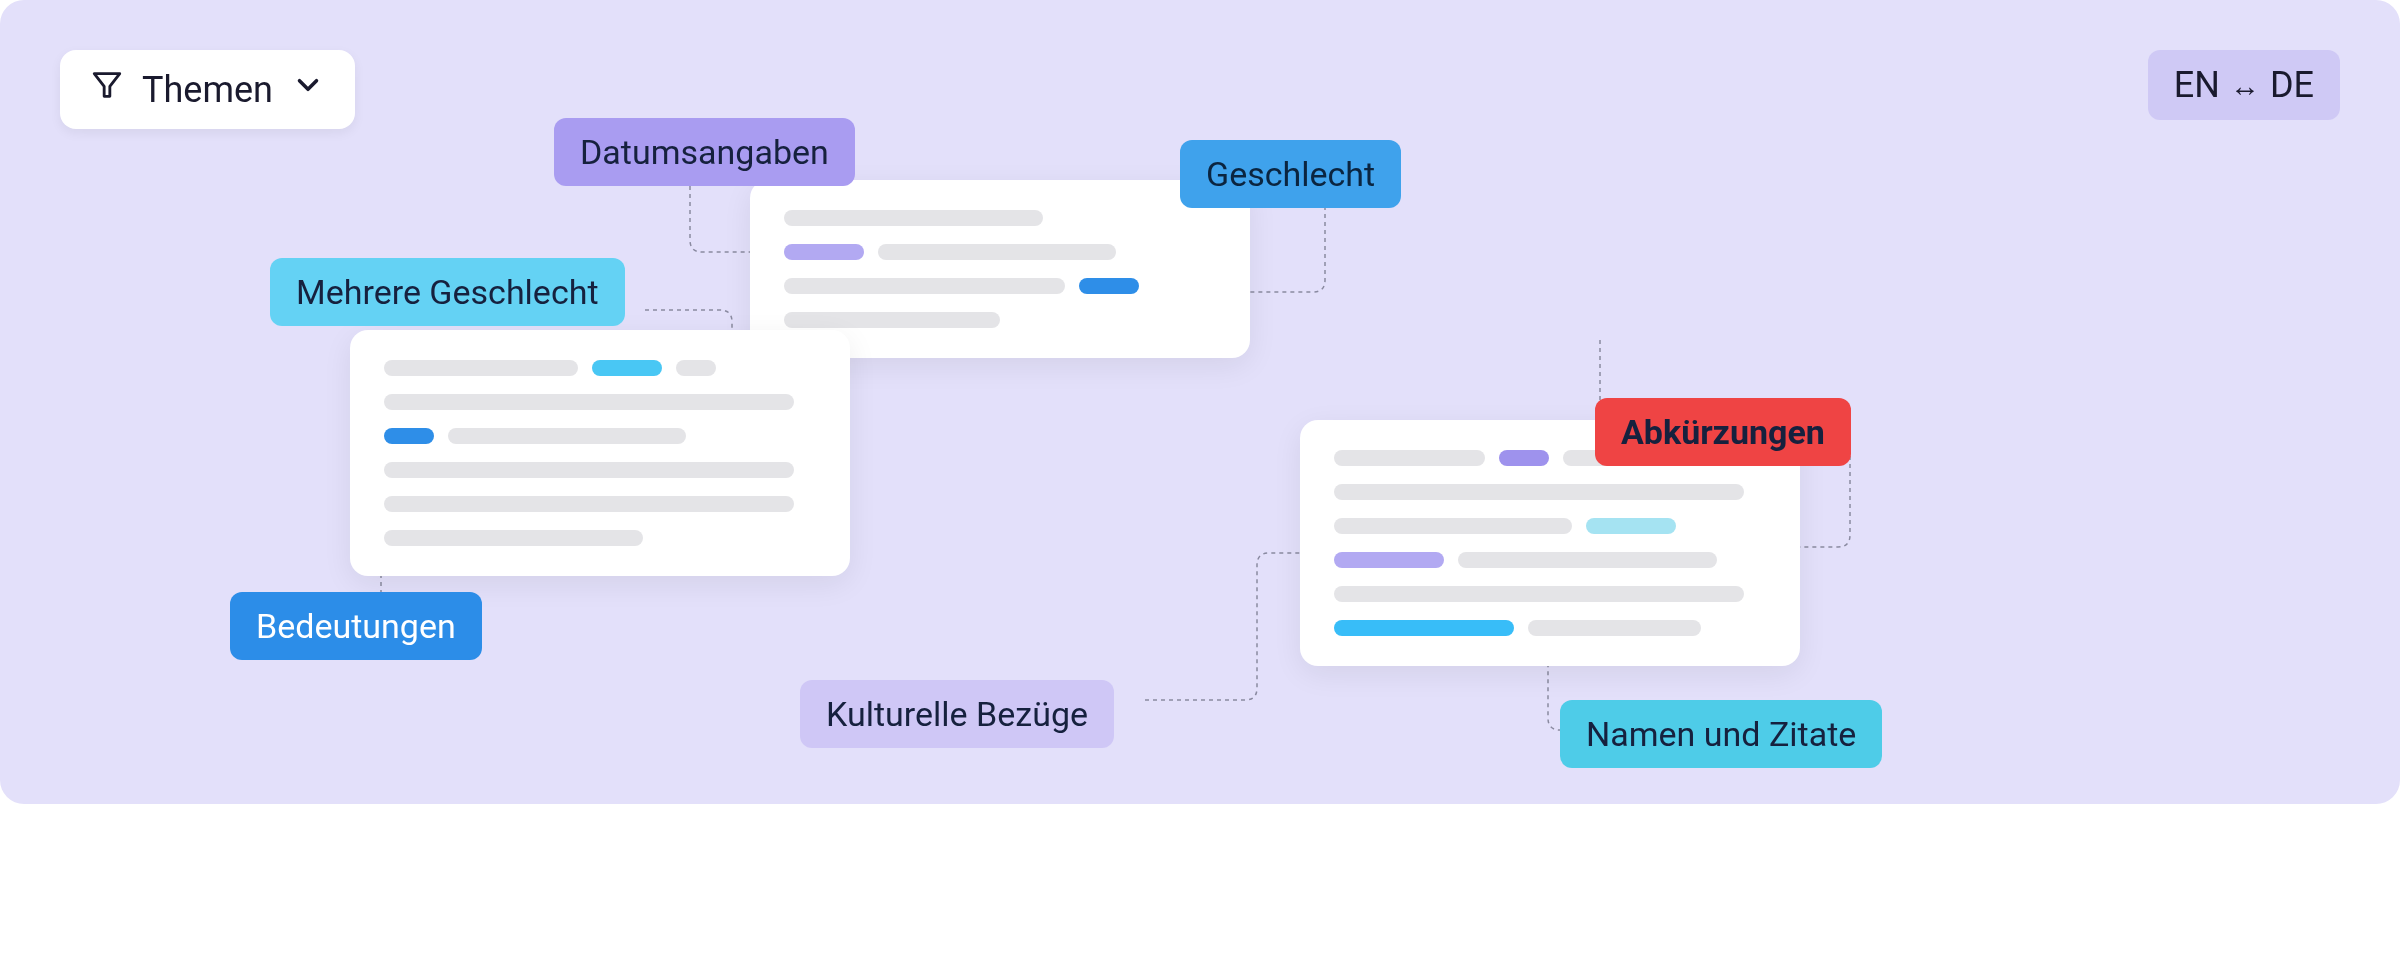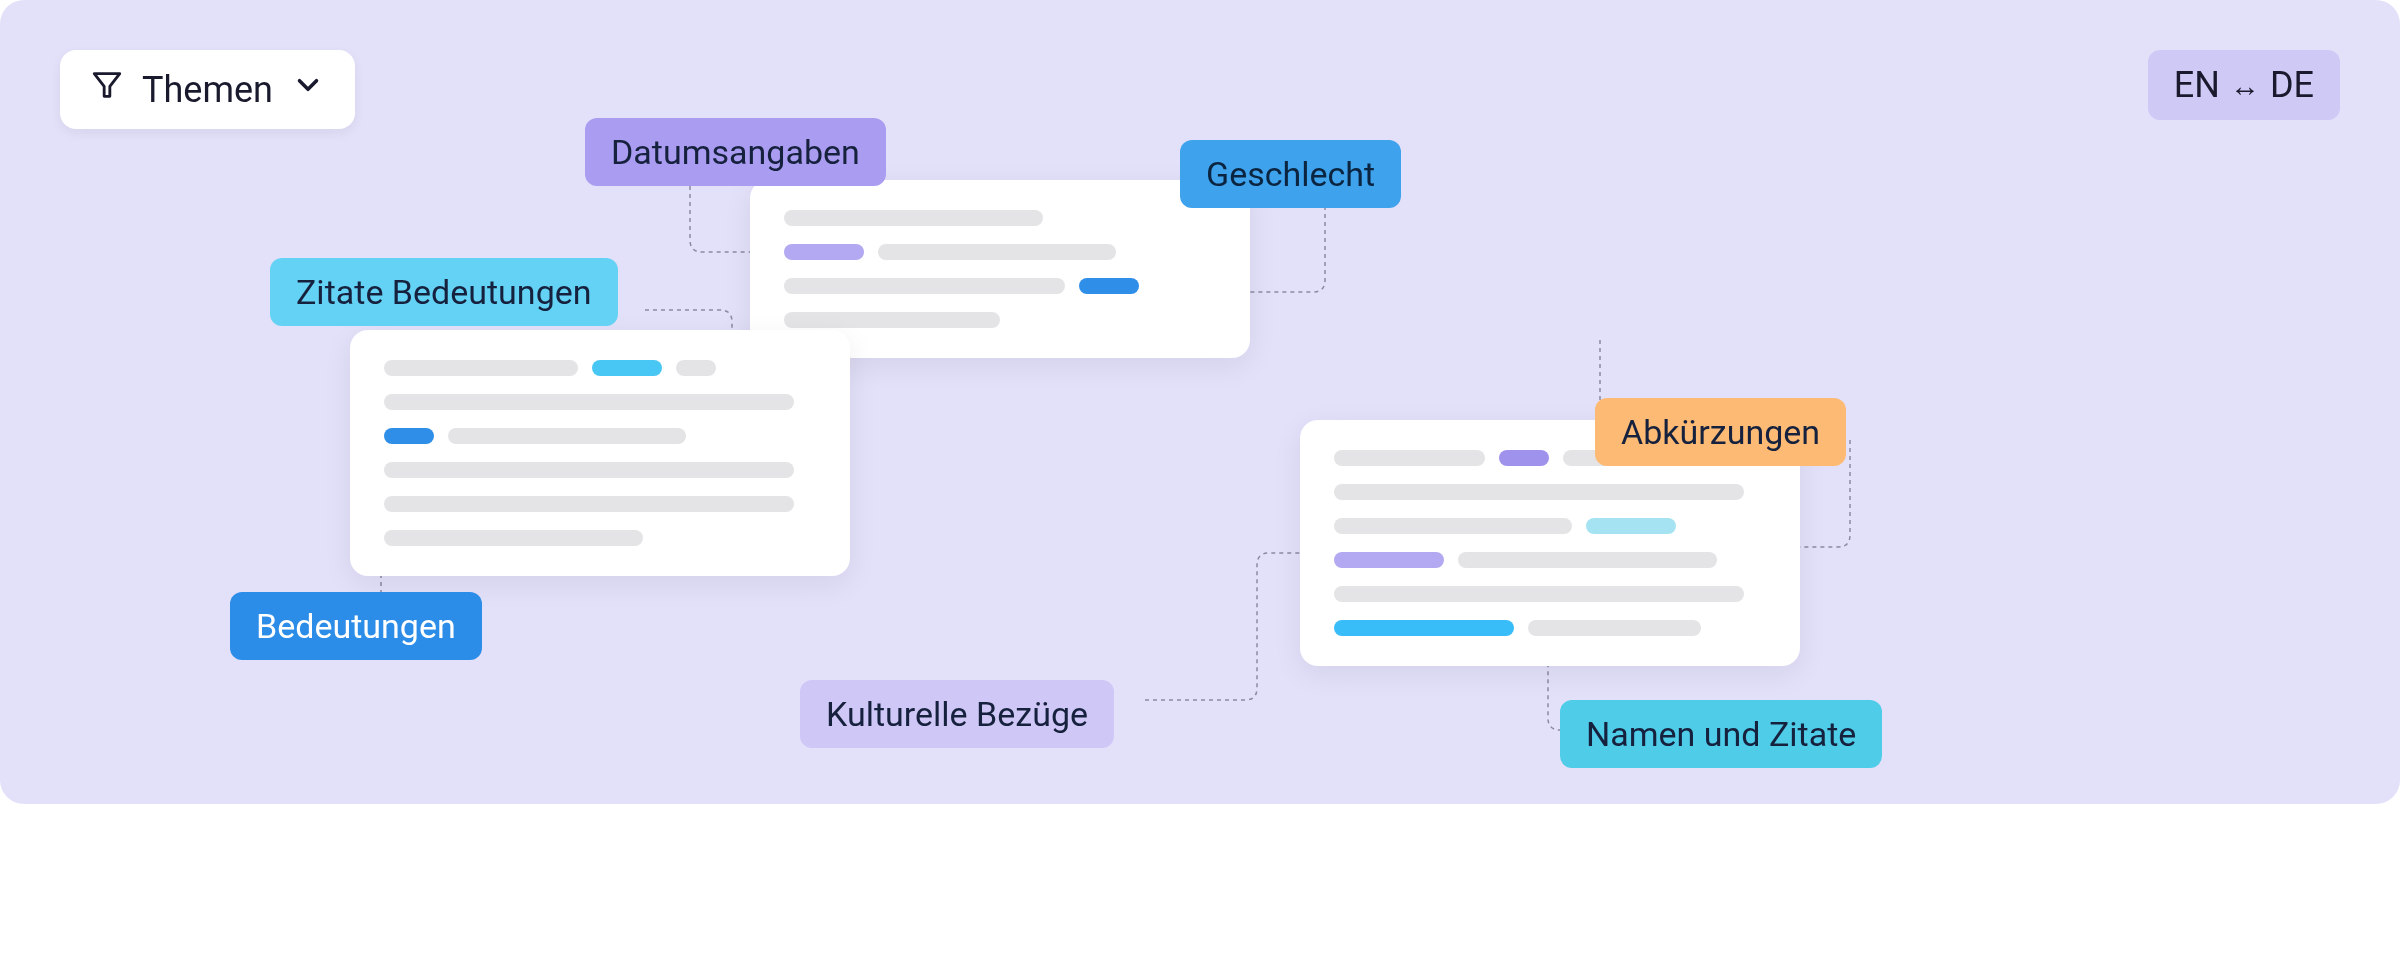--- a/index.html
+++ b/index.html
@@ -93,23 +93,23 @@
     padding: 14px 26px;
     border-radius: 12px;
     font-size: 34px;
     color: #16213e;
     white-space: nowrap;
     z-index: 3;
   }
   .c-blue-light{ background:#64D2F4; }
   .c-blue-mid { background:#3FA2EC; color:#0b2540;}
   .c-blue { background:#2C8DE8; color:#fff;}
-  .c-purple { background:#A99CF1;margin-left:31px; }
+  .c-purple { background:#A99CF1; }
   .c-purple-lt{ background:#CFC7F6; }
-  .c-cyan-lt{ background:#fdba74;}
+  .c-cyan-lt{ background:#ef4444;font-weight:bold;}
   .c-cyan { background:#4ECCE8;}
 
   svg.connectors {
     position: absolute;
     top:0; left:0;
     width:2400px; height:962px;
     pointer-events:none;
   }
   svg.connectors path { fill:none; stroke:#8a8aa0; stroke-width:1.5; stroke-dasharray:4 4; }
 </style>
@@ -218,21 +218,21 @@
     <div class="row">
         <div class="line" style="width:95%"></div>
       </div>
     <div class="row">
       <div class="line hl-cyan" style="width:180px"></div>
       <div class="line" style="width:40%"></div>
     </div>
   </div>
 
 
-  <div class="tag c-blue-light" style="top:258px; left:270px;">Zitate Bedeutungen</div>
+  <div class="tag c-blue-light" style="top:258px; left:270px;">Mehrere Geschlecht</div>
   <div class="tag c-purple" style="top:118px; left:554px;">Datumsangaben</div>
   <div class="tag c-blue-mid" style="top:140px; left:1180px;">Geschlecht</div>
   <div class="tag c-blue" style="top:592px; left:230px;">Bedeutungen</div>
   <div class="tag c-purple-lt" style="top:680px; left:800px;text-align:right;">Kulturelle Bezüge</div>
   <div class="tag c-cyan-lt" style="top:398px; left:1595px;">Abkürzungen</div>
   <div class="tag c-cyan" style="top:700px; left:1560px;">Namen und Zitate</div>
 
 </div>
 
 </body></html>

